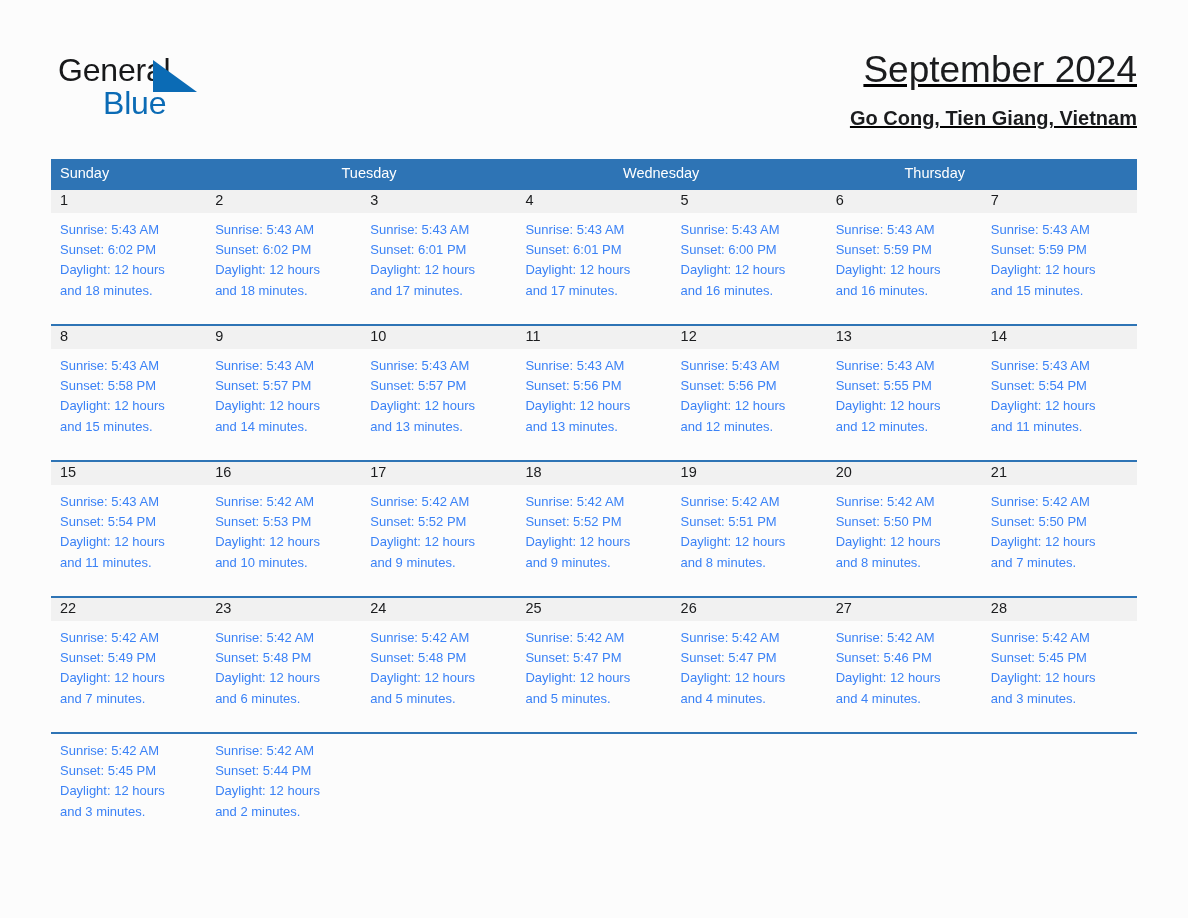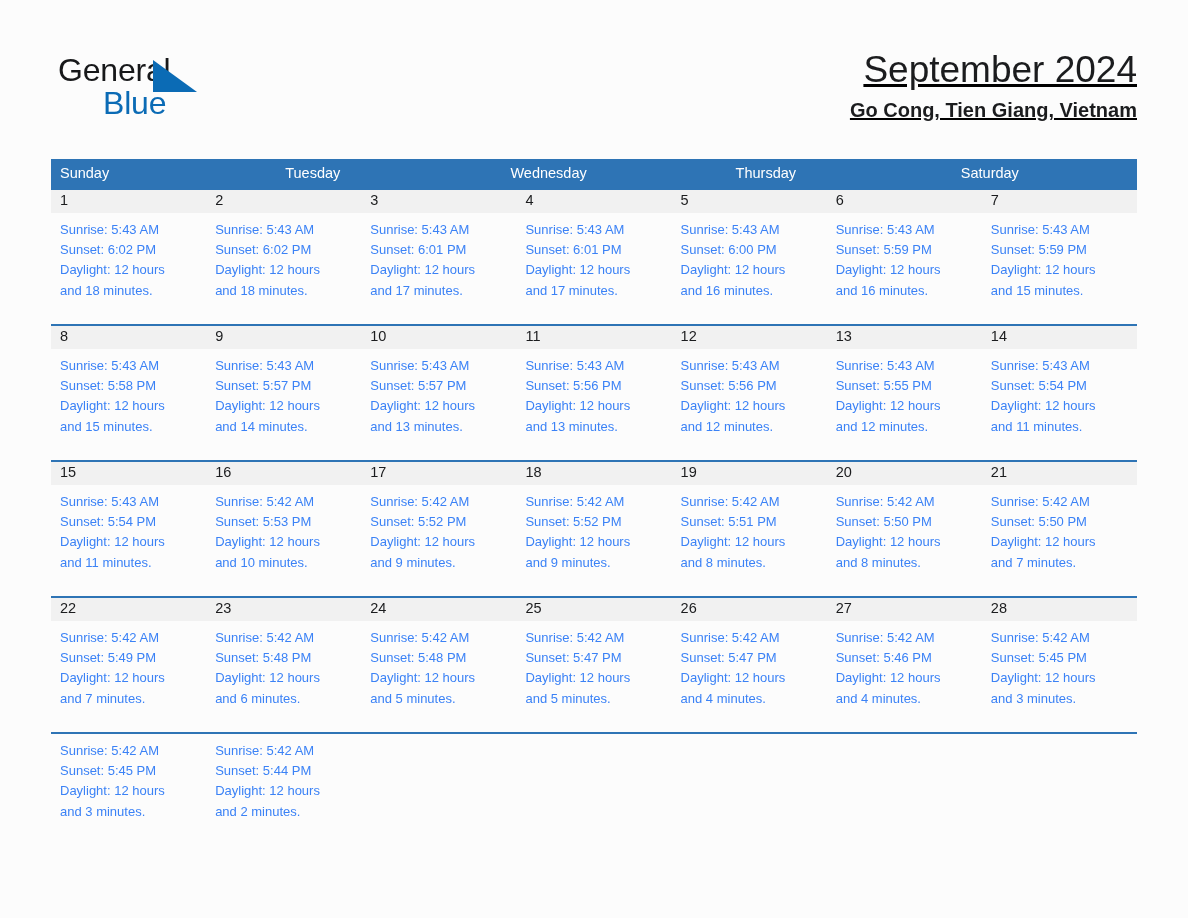--- a/index.html
+++ b/index.html
@@ -70,21 +70,21 @@
   }
   .cal-title {
     font-size: 37px;
     font-weight: normal;
     color: #1b1c1e;
     line-height: 44px;
     letter-spacing: 0px;
     white-space: nowrap;
   }
   .cal-subtitle {
-    margin-top: 6px;
+    margin-top: 14px;
     font-size: 20px;
     font-weight: bold;
     color: #1b1c1e;
     line-height: 24px;
     white-space: nowrap;
   }
 
   
   .calendar {
     position: absolute;
@@ -173,21 +173,20 @@
 
   </div>
 
   <div class="calendar">
 
     <div class="dow-row">
       <div class="dow">Sunday</div>
       <div class="dow">Tuesday</div>
       <div class="dow">Wednesday</div>
       <div class="dow">Thursday</div>
-      <div class="dow">Saturday</div>
     </div>
 
     <div class="week">
       <div class="week-numbers">
         <div class="num">1</div>
         <div class="num">2</div>
         <div class="num">3</div>
         <div class="num">4</div>
         <div class="num">5</div>
         <div class="num">6</div>

